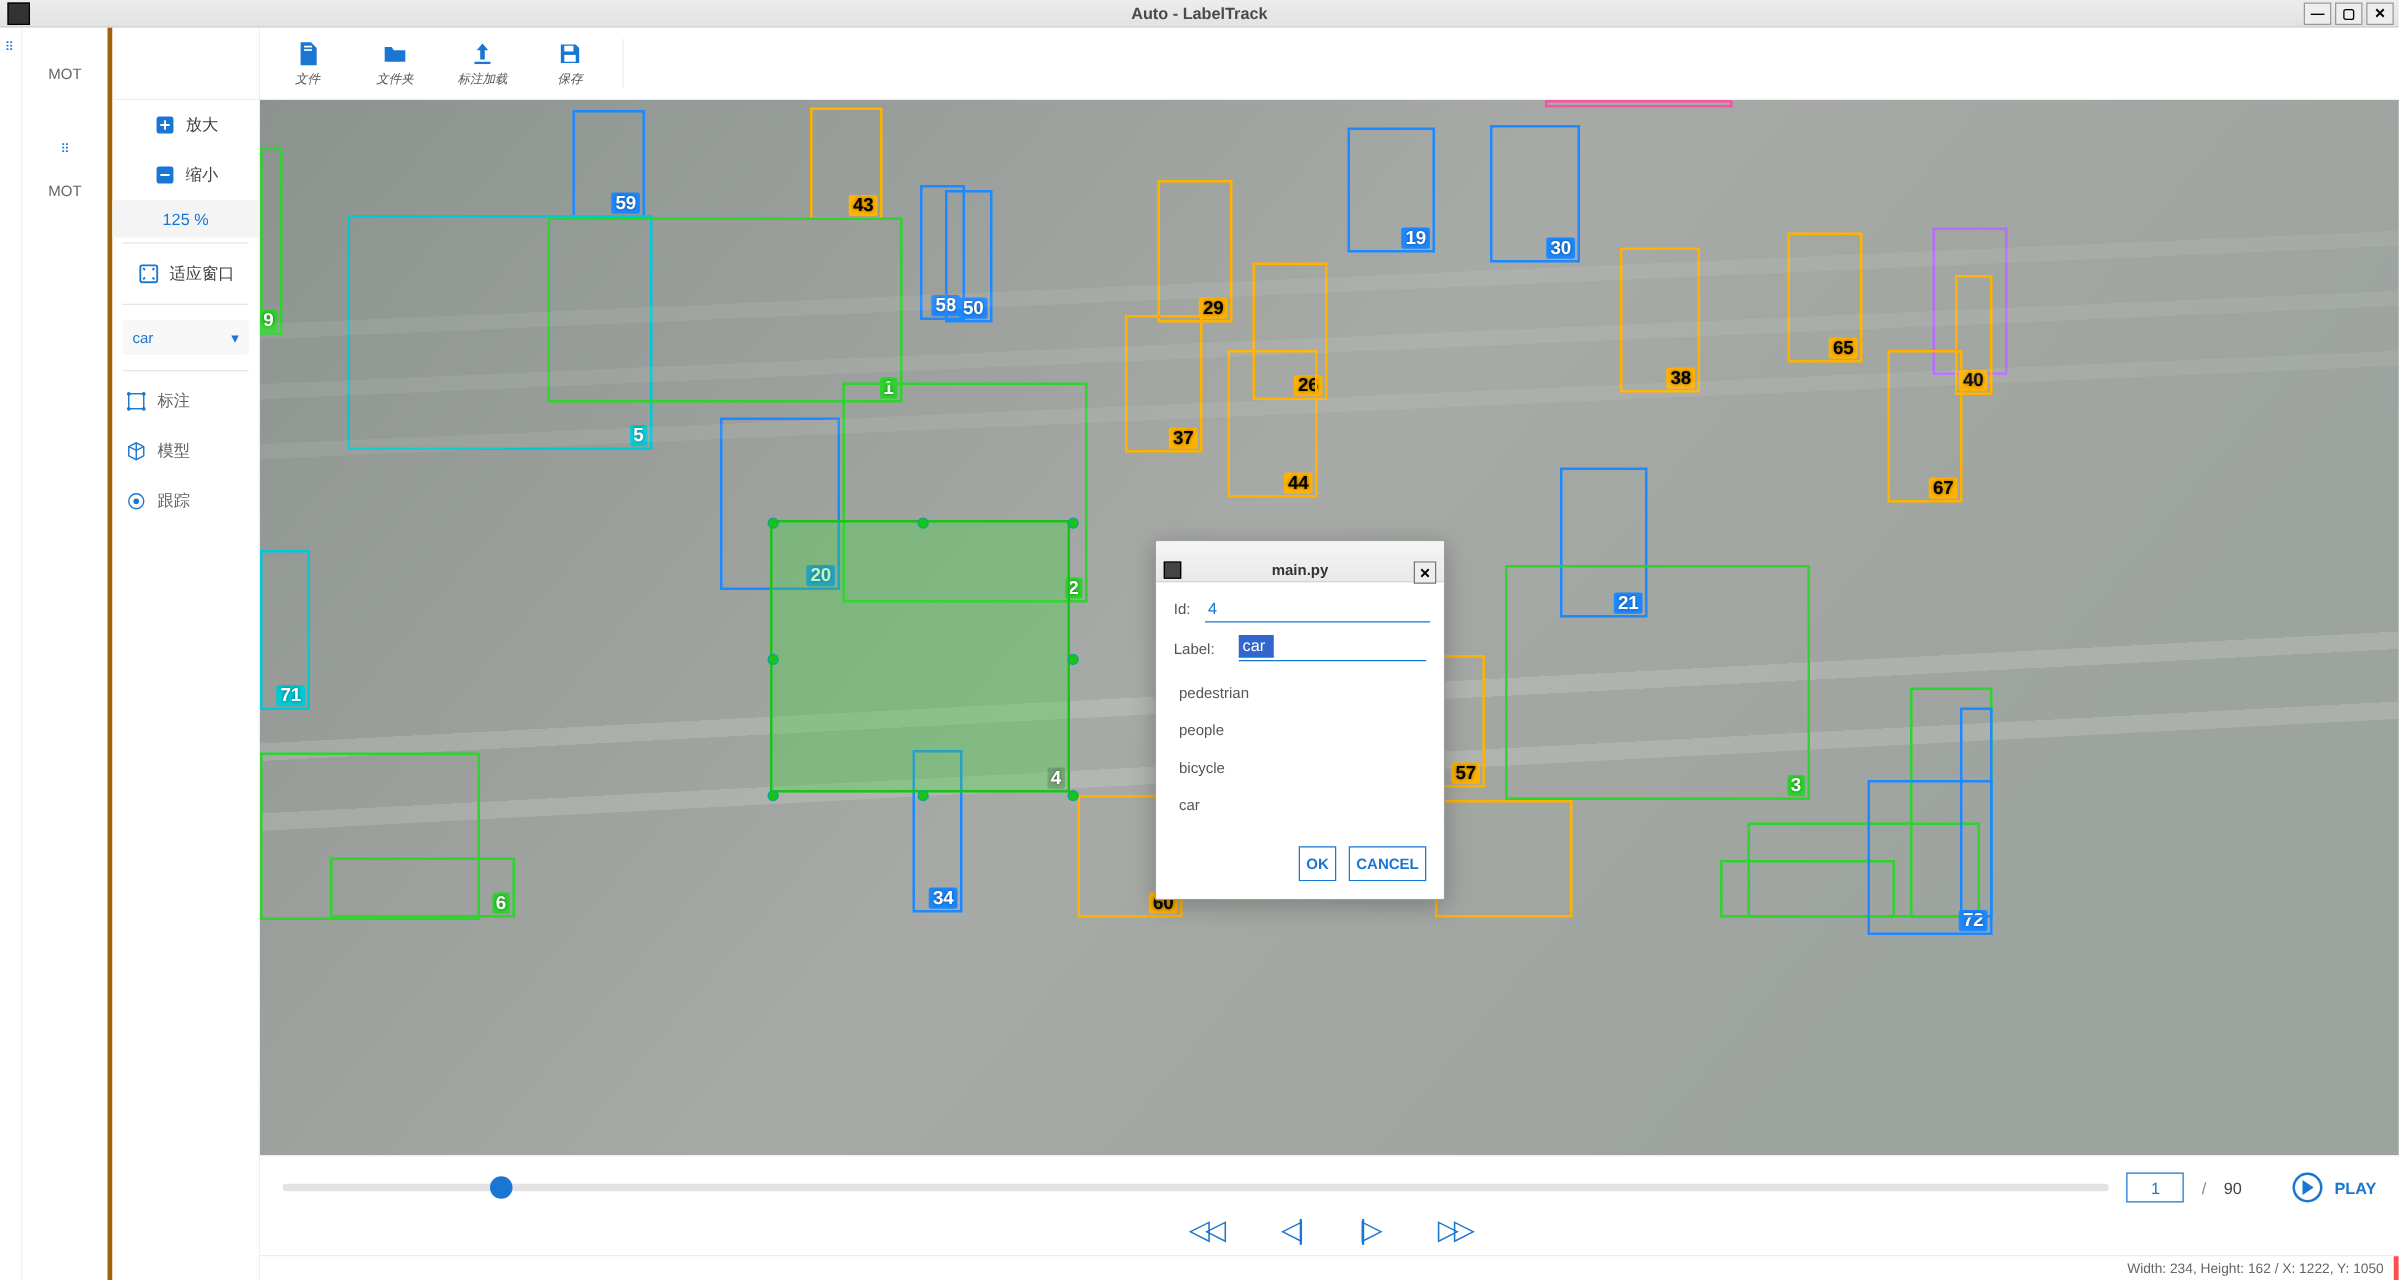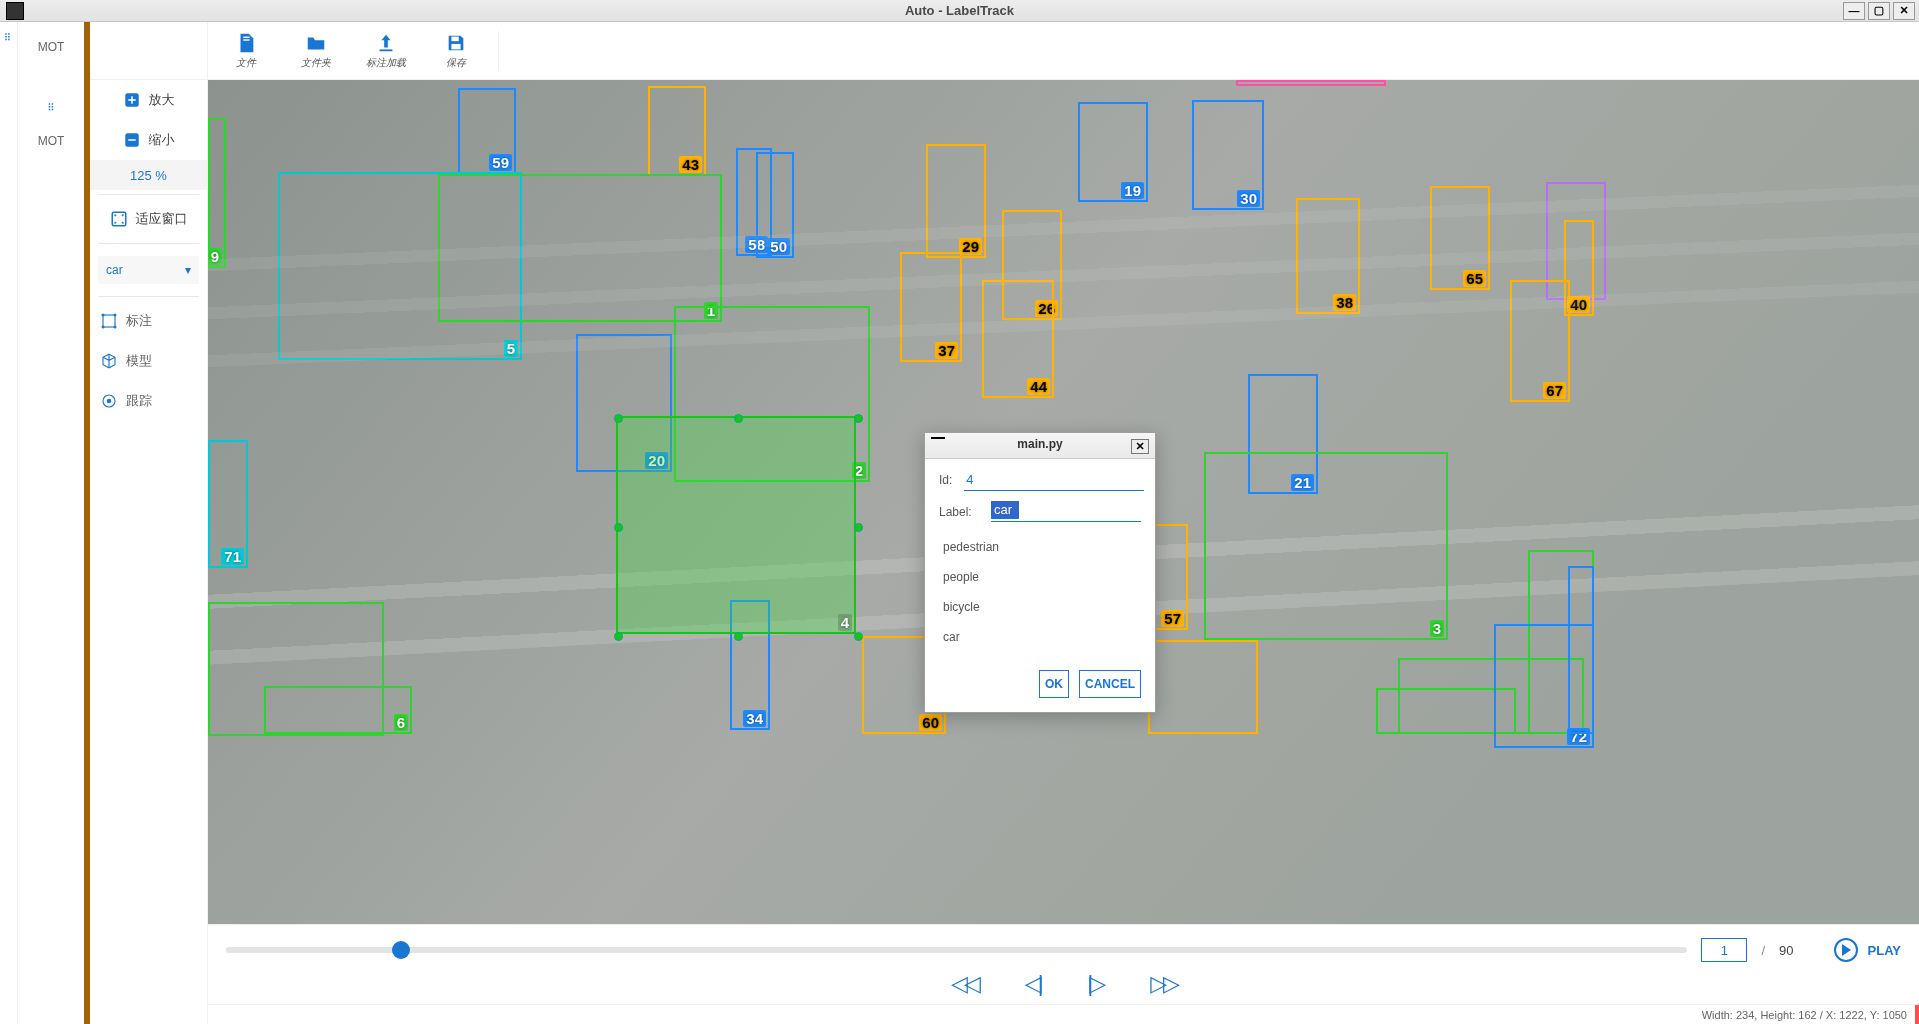--- a/index.html
+++ b/index.html
@@ -11,21 +11,21 @@
   .titlebar .title { position: absolute; left: 0; right: 0; text-align: center; font-size: 13px; font-weight: bold; color: #4a4a4a; }
   .titlebar .wbtns { margin-left: auto; display: flex; gap: 3px; margin-right: 4px; }
   .titlebar .wbtn { width: 22px; height: 18px; border: 1px solid #999; background: #eee; display: flex; align-items: center; justify-content: center; font-size: 11px; font-weight: bold; cursor: default; }
 
   .app { display: flex; height: calc(100% - 22px); }
 
   
   .leftrail { width: 18px; background: #fff; border-right: 1px solid #eee; padding-top: 10px; text-align: center; color: #1976d2; font-size: 10px; letter-spacing: 2px; }
 
   
-  .modecol { width: 72px; background: #fff; border-right: 6px solid #a16207; padding-top: 8px; }
+  .modecol { width: 72px; background: #fff; border-right: 4px solid #a16207; padding-top: 20px; }
   .modecol .mode { height: 34px; display: flex; align-items: center; justify-content: center; font-size: 12px; color: #666; cursor: pointer; }
   .modecol .spacer { height: 26px; }
 
   
   .sidebar { width: 118px; background: #fff; border-right: 1px solid #f0f0f0; display: flex; flex-direction: column; }
   .sidebar .item { height: 40px; display: flex; align-items: center; gap: 8px; padding-left: 10px; font-size: 13px; color: #3f3f3f; cursor: pointer; }
   .sidebar .item.center { justify-content: center; padding-left: 0; }
   .sidebar .item .ico { width: 18px; height: 18px; display:inline-flex; align-items:center; justify-content:center; color:#1976d2; }
   .sidebar .sep { height: 1px; background: #e6e6e6; margin: 4px 8px; }
   .sidebar .zoom { height: 30px; background: #f4f4f4; display:flex; align-items:center; justify-content:center; font-size:13px; color:#1976d2; }
@@ -69,21 +69,21 @@
   .play .ico { width:24px; height:24px; border:2px solid #1976d2; border-radius:50%; display:flex; align-items:center; justify-content:center; }
   .play .ico:before { content:""; border-left:9px solid #1976d2; border-top:6px solid transparent; border-bottom:6px solid transparent; margin-left:2px; }
   .nav-row { display:flex; justify-content:center; gap:48px; margin-top:6px; color:#1976d2; font-size:22px; }
   .nav-row span { cursor:pointer; letter-spacing:-4px; }
 
   .statusbar { height:20px; border-top:1px solid #eee; background:#fff; font-size:11px; color:#666; display:flex; align-items:center; justify-content:flex-end; padding-right:12px; position:relative; }
   .statusbar .redbar { position:absolute; right:0; top:0; width:4px; height:100%; background:#ff4d4d; }
 
   
   .popup { position:absolute; left:716px; top:352px; width:232px; background:#fafafa; border:1px solid #9e9e9e; box-shadow:0 4px 18px rgba(0,0,0,.25); }
-  .popup .pt { height:26px; background:linear-gradient(#f5f5f5,#e9e9e9); display:flex; align-items:flex-start; padding:4px 6px; font-size:12px; border-bottom:1px solid #ccc;flex-direction:column; }
+  .popup .pt { height:26px; background:linear-gradient(#f5f5f5,#e9e9e9); display:flex; align-items:flex-start; padding:16px 6px; font-size:12px; border-bottom:1px solid #ccc; }
   .popup .pt .pico { width:14px; height:14px; background:#444; border:1px solid #000; margin-right:auto; }
   .popup .pt .ptitle { position:absolute; left:0; right:0; text-align:center; font-weight:bold; color:#333; }
   .popup .pt .px { width:18px; height:18px; border:1px solid #777; display:flex; align-items:center; justify-content:center; font-size:11px; font-weight:bold; background:#eee; cursor:pointer; margin-left:auto; }
   .popup .body { padding:10px 14px 14px; background:#fff; }
   .popup .row { display:flex; align-items:center; gap:12px; margin-bottom:10px; font-size:12px; }
   .popup .row label { width:40px; color:#555; }
   .popup .row .inp { flex:1; border:none; border-bottom:1px solid #1976d2; padding:3px 2px; font-size:13px; color:#1976d2; background:transparent; }
   .popup .row .inp.sel { background:#3366cc; color:#fff; padding:1px 3px; display:inline-block; flex:none; min-width:28px; }
   .popup .row .inp-wrap { flex:1; border-bottom:1px solid #1976d2; padding-bottom:2px;}
   .popup .list { border:0; height:130px; overflow-y:auto; }

